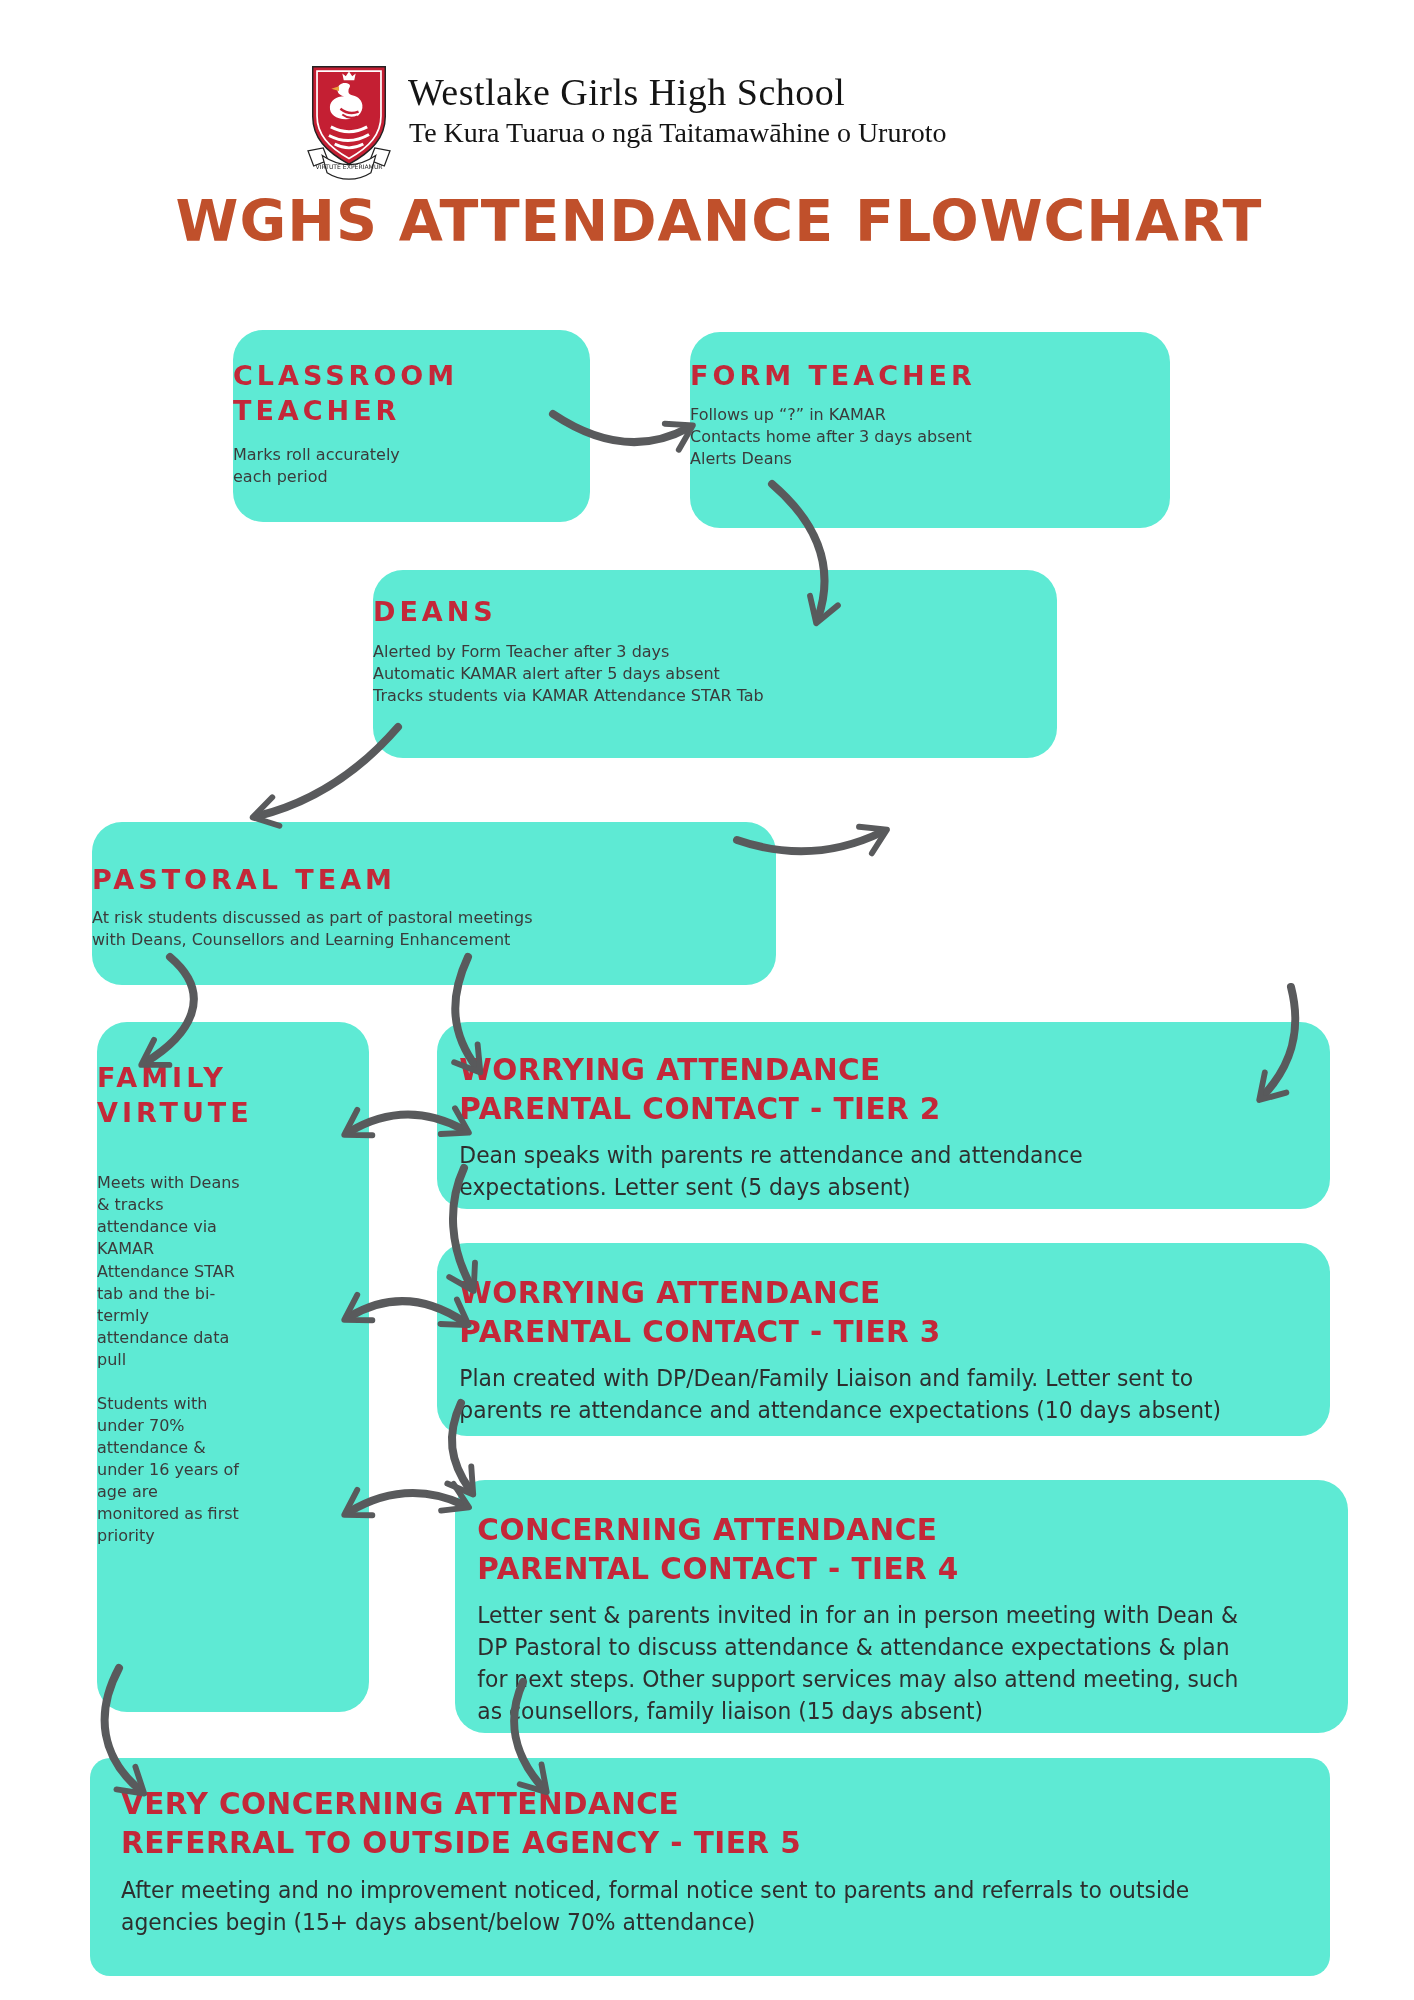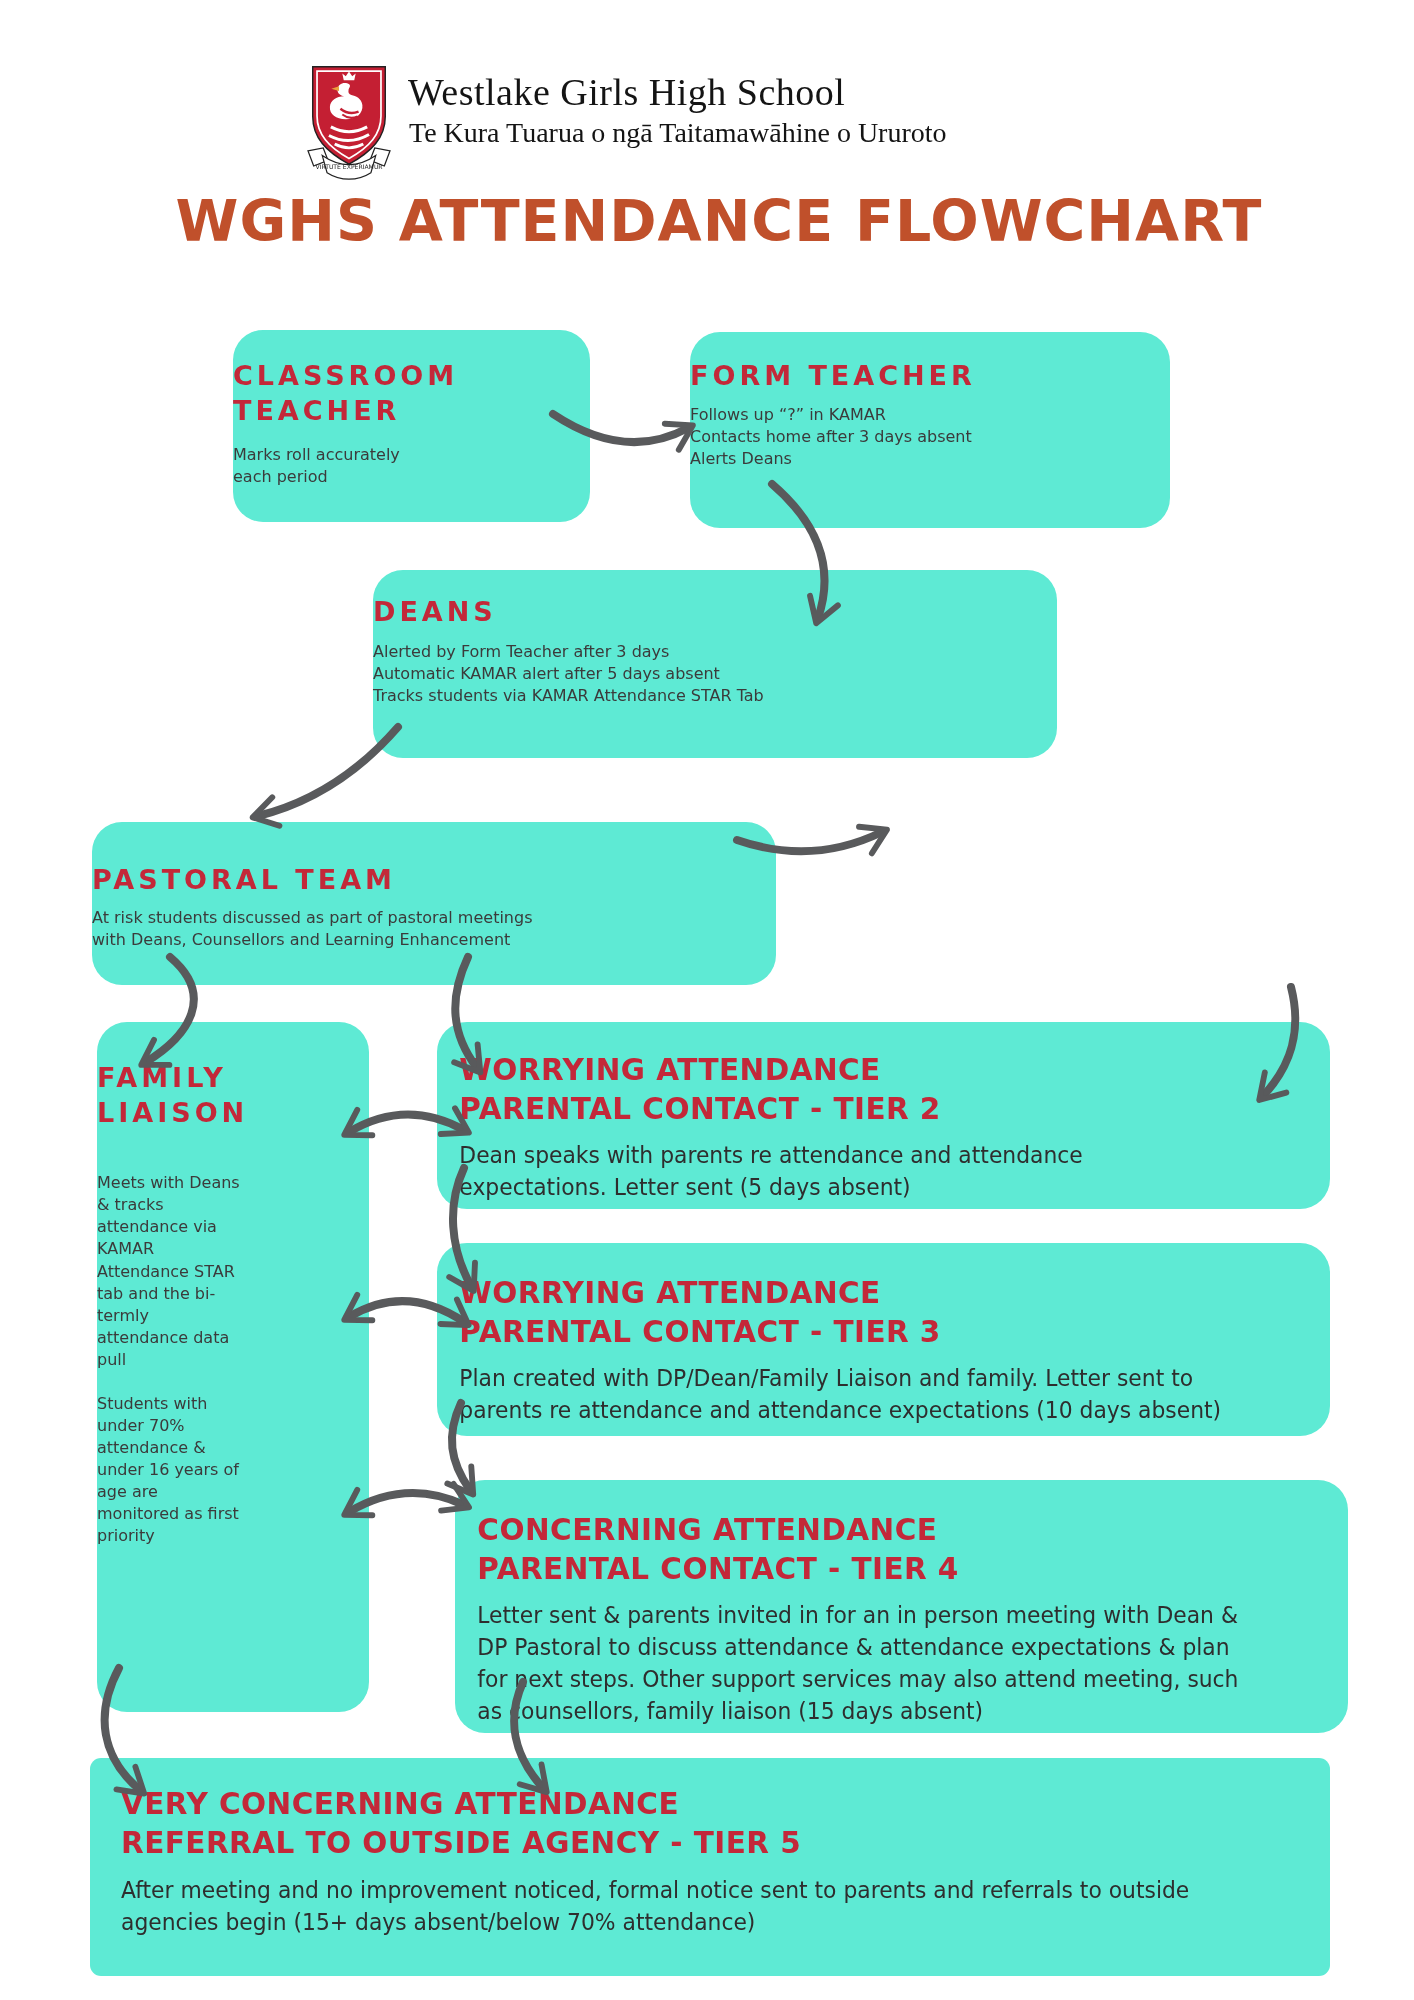--- a/index.html
+++ b/index.html
@@ -56,21 +56,21 @@
   #box-meeting{left:848px;top:795px;width:482px;height:207px;padding-top:26px;}
   #box-meeting .box-body{margin-top:12px;}
   #box-family{left:97px;top:1022px;width:272px;height:690px;padding-top:38px;}
   #box-family .box-body{margin-top:42px;}
   #box-tier2{left:437px;top:1022px;width:893px;height:187px;padding-top:28px;}
   #box-tier2 .box-body{margin-top:11px;}
   #box-tier3{left:437px;top:1243px;width:893px;height:193px;padding-top:30px;}
   #box-tier3 .box-body{margin-top:11px;}
   #box-tier4{left:437px;top:1480px;width:893px;height:253px;padding-top:30px;margin-left:18px;}
   #box-tier4 .box-body{margin-top:11px;}
-  #box-tier5{left:90px;top:1758px;width:1240px;height:218px;padding-top:26px;border-radius:11px;}
+  #box-tier5{left:90px;top:1758px;width:1240px;height:218px;padding-top:26px;border-radius:20px;}
   #box-tier5 .box-body{margin-top:12px;}
   
   .arrows{position:absolute;left:0;top:0;pointer-events:none;}
   .arrow{fill:none;stroke:#595a5c;stroke-width:8;stroke-linecap:round;}
 </style>
 </head>
 <body>
 
 <div class="canvas">
 
@@ -124,21 +124,21 @@
 
   <div class="box" id="box-pastoral">
     <div class="box-heading">PASTORAL TEAM</div>
     <div class="box-body">At risk students discussed as part of pastoral meetings
 with Deans, Counsellors and Learning Enhancement</div>
   </div>
 
 
   <div class="box" id="box-family">
     <div class="box-heading">FAMILY
-LIAISON</div>
+VIRTUTE</div>
     <div class="box-body">Meets with Deans
 &amp; tracks
 attendance via
 KAMAR
 Attendance STAR
 tab and the bi-
 termly
 attendance data
 pull
 

